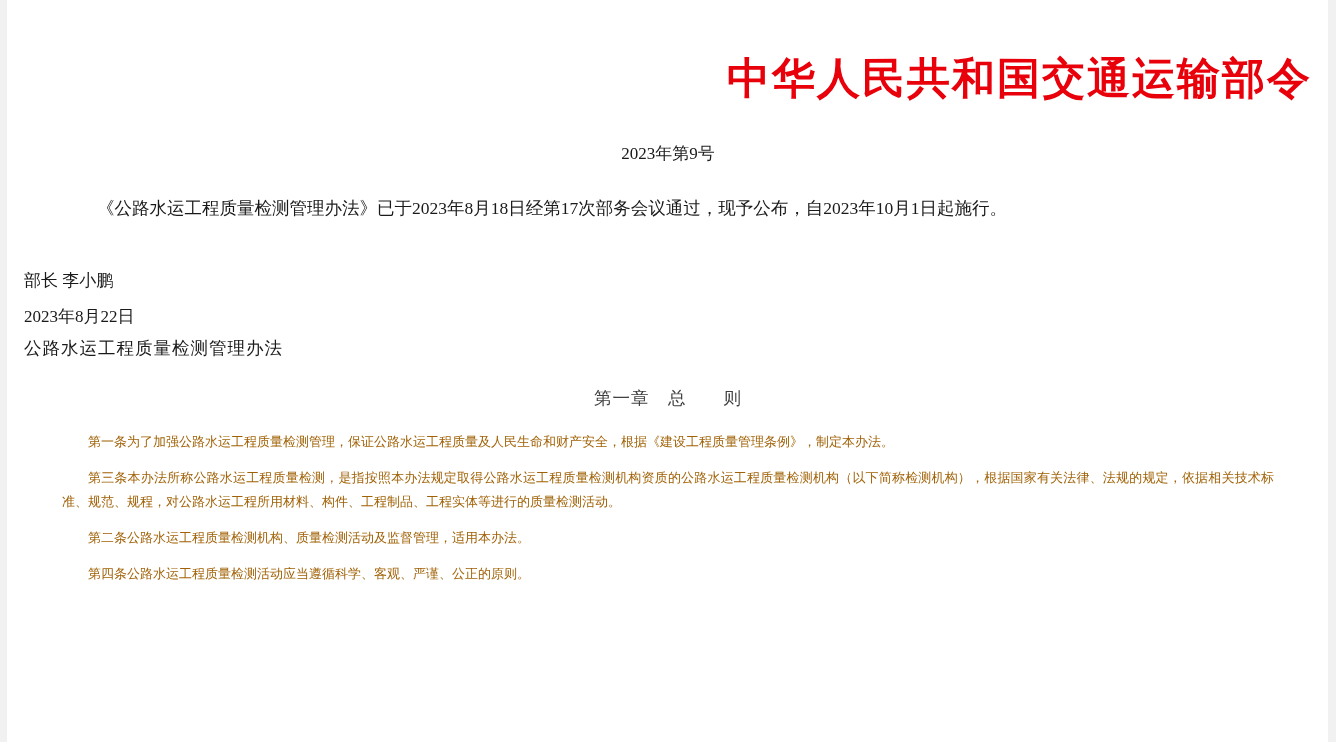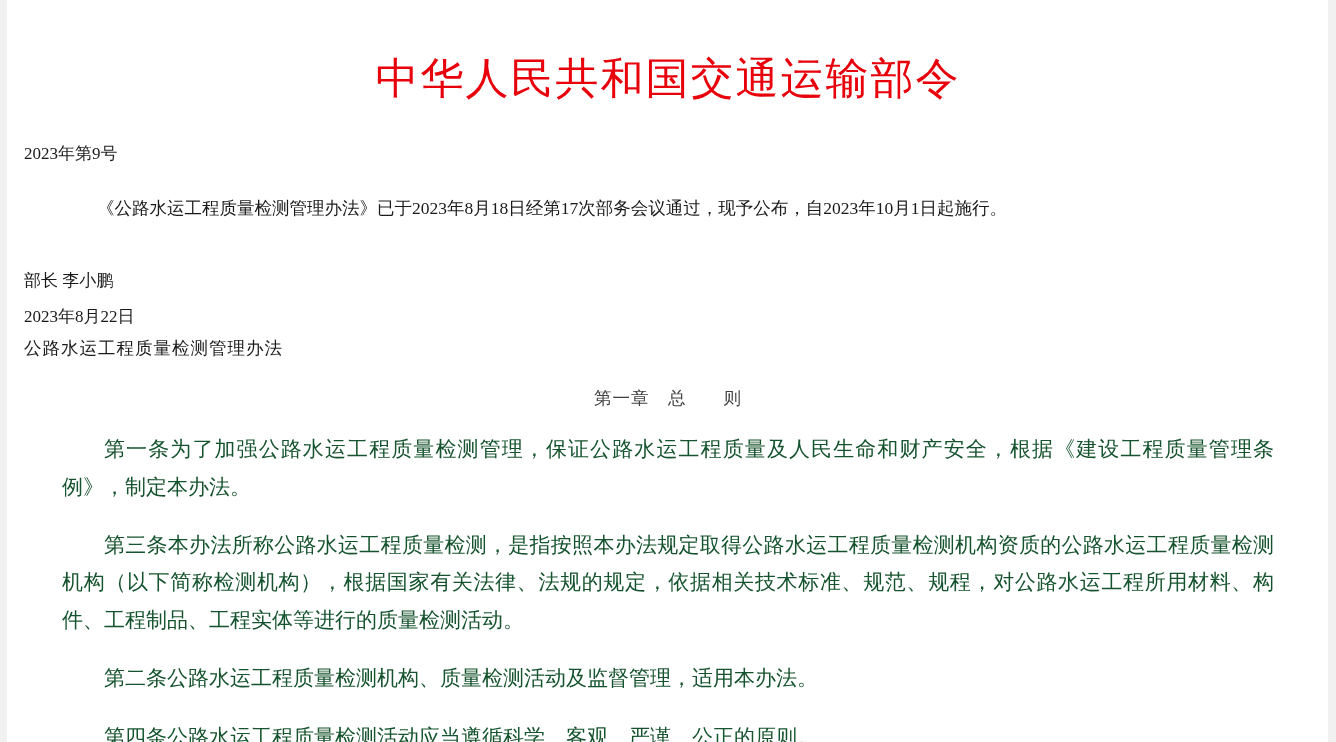--- a/index.html
+++ b/index.html
@@ -31,32 +31,32 @@
   }
   .right-gutter {
     position: absolute;
     right: 0;
     top: 0;
     width: 8px;
     height: 742px;
     background: #f1f1f1;
   }
   .doc-title {
-    text-align: center;
+    text-align: right;
     color: #e8000b;
     font-family: "Liberation Serif", "DejaVu Serif", serif;
-    font-weight: normal;
+    font-weight: bold;
     font-size: 43px;
     letter-spacing: 2px;
     margin: 0;
     padding-top: 52px;
     line-height: 1.25;
   }
   .doc-number {
-    text-align: left;
+    text-align: center;
     font-size: 17px;
     color: #1a1a1a;
     margin-top: 36px;
     font-family: "Liberation Serif", "DejaVu Serif", serif;
   }
   .promulgation {
     font-size: 17.5px;
     color: #1a1a1a;
     margin-top: 28px;
     text-indent: 2em;
@@ -85,22 +85,22 @@
     font-size: 17.5px;
     color: #404040;
     margin-top: 26px;
     letter-spacing: 1px;
   }
   .articles {
     margin-top: 20px;
     padding: 0 38px;
   }
   .article {
-    font-size: 21px;
-    color: #14532d;
+    font-size: 13px;
+    color: #a16207;
     text-indent: 2em;
     line-height: 1.78;
     margin-bottom: 11px;
     text-align: justify;
   }
 </style>
 </head>
 <body>
 
 <div class="page">

